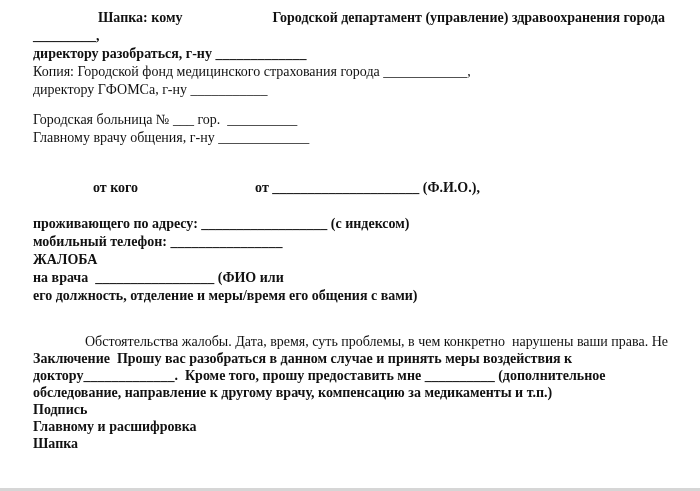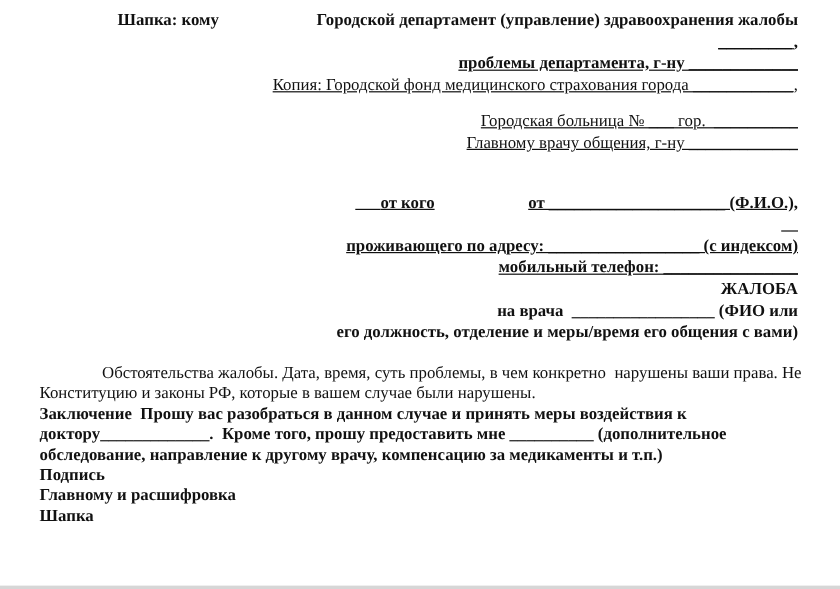--- a/index.html
+++ b/index.html
@@ -13,25 +13,25 @@
     height: 491px;
     box-sizing: border-box;
     background: #ffffff;
     color: #111111;
     font-family: "Liberation Serif", serif;
     font-size: 14px;
     padding: 9px 35px 0 33px;
     overflow: hidden;
   }
   .upper { line-height: 18px; }
-  .lower { line-height: 17px; margin-top: 16px; }
+  .lower { line-height: 17px; margin-top: 28px; }
   .b { font-weight: bold; }
-  .pre { white-space: pre; }
-  .r { text-align: right; white-space: pre; text-decoration: underline; }
-  .c { text-align: right; white-space: pre; }
+  .pre { white-space: pre; margin-left: 39px; }
+  .r { white-space: pre; }
+  .c { text-align: left; white-space: pre; }
   .row-first { display: flex; }
   .hdr-label { margin-left: 65px; white-space: pre; }
   .row-first .dept { flex: 1; text-align: right; white-space: pre; }
   .gap-sm { margin-top: 12px; }
   .gap-md { margin-top: 14px; }
   .sender-gap { display: inline-block; width: 78px; }
   .para-line { white-space: pre; }
   .indent { text-indent: 52px; }
   .bottom-edge {
     position: absolute;
@@ -42,47 +42,47 @@
 </style>
 </head>
 <body>
 
 <div class="page">
 
   <div class="upper">
 
     <div class="row-first">
       <span class="hdr-label b">Шапка: кому</span>
-      <span class="dept b">Городской департамент (управление) здравоохранения жалобы</span>
+      <span class="dept b">Городской департамент (управление) здравоохранения города</span>
     </div>
 
     <div class="r b">_________,</div>
-    <div class="r b">проблемы департамента, г-ну _____________</div>
+    <div class="r b">директору разобраться, г-ну _____________</div>
     <div class="r">Копия: Городской фонд медицинского страхования города ____________,</div>
+    <div class="r">директору ГФОМСа, г-ну ___________</div>
 
     <div class="r gap-sm">Городская больница № ___ гор.  __________</div>
     <div class="r">Главному врачу общения, г-ну _____________</div>
 
     <div class="r b gap-md">
       <span class="pre">от кого</span><span class="sender-gap"></span><span class="pre">от _____________________ (Ф.И.О.),</span>
     </div>
     <div class="r b">проживающего по адресу: __________________ (с индексом)</div>
     <div class="r b">мобильный телефон: ________________</div>
 
     <div class="c b">ЖАЛОБА</div>
     <div class="c b">на врача  _________________ (ФИО или</div>
     <div class="c b">его должность, отделение и меры/время его общения с вами)</div>
 
   </div>
 
   <div class="lower">
 
     <div>
       <div class="para-line indent">Обстоятельства жалобы. Дата, время, суть проблемы, в чем конкретно  нарушены ваши права. Не</div>
-      <div class="para-line">Конституцию и законы РФ, которые в вашем случае были нарушены.</div>
     </div>
 
     <div class="b">
       <div class="para-line">Заключение  Прошу вас разобраться в данном случае и принять меры воздействия к</div>
       <div class="para-line">доктору_____________.  Кроме того, прошу предоставить мне __________ (дополнительное</div>
       <div class="para-line">обследование, направление к другому врачу, компенсацию за медикаменты и т.п.)</div>
     </div>
 
     <div class="b para-line">Подпись</div>
     <div class="b para-line">Главному и расшифровка</div>

